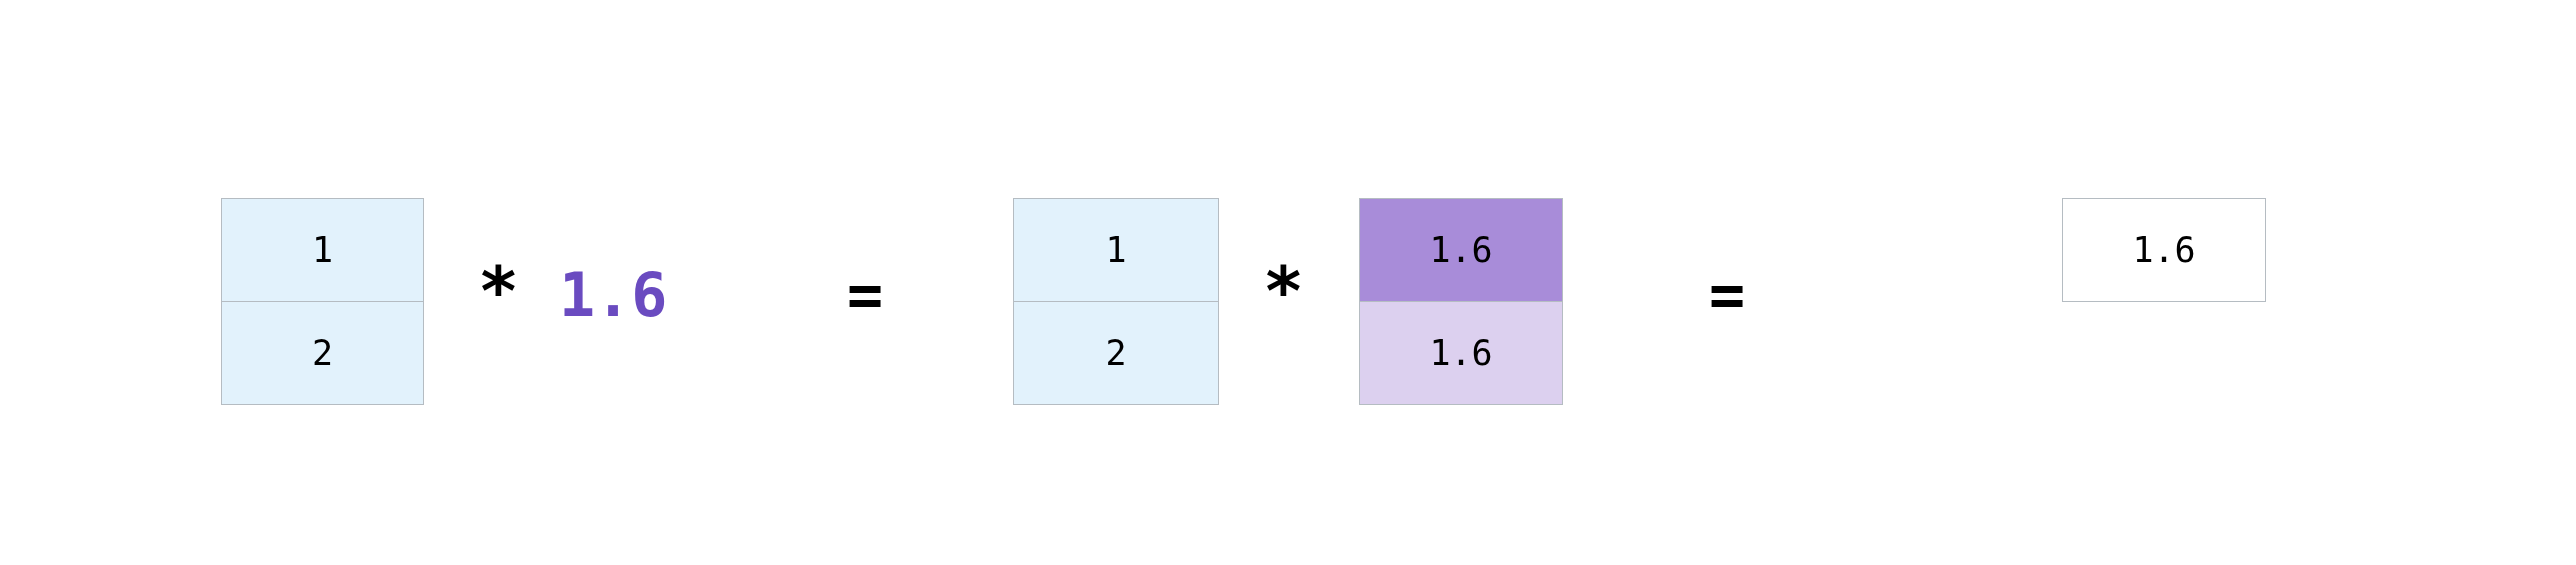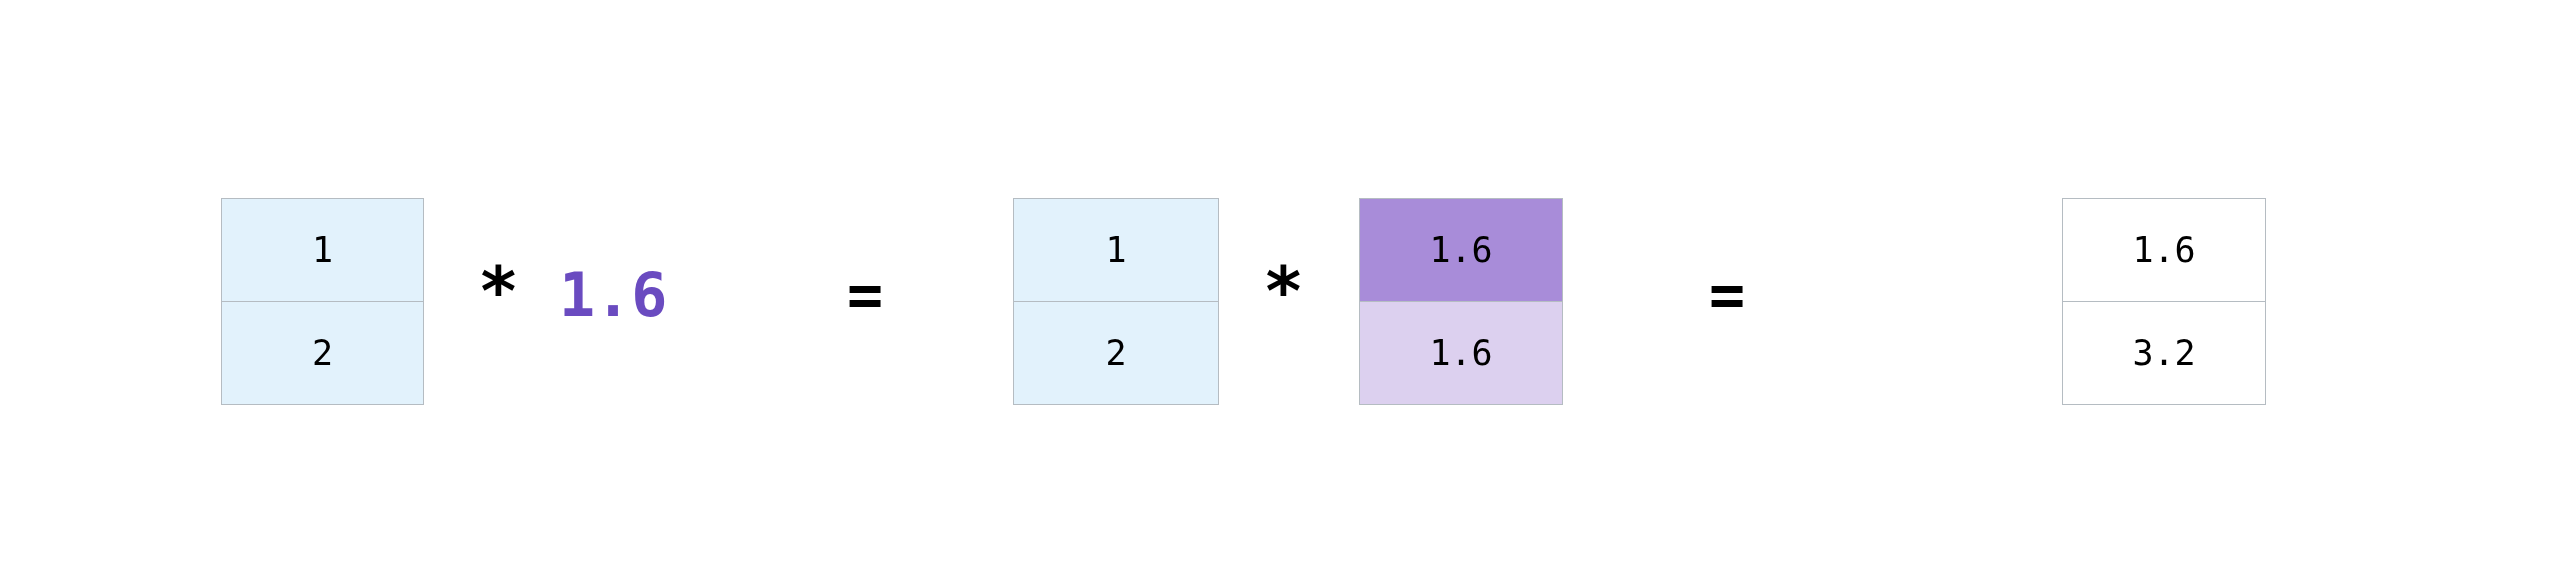--- a/index.html
+++ b/index.html
@@ -121,17 +121,16 @@
 
   <div class="matrix" id="matrix-broadcast">
     <div class="cell fill-purple">1.6</div>
     <div class="cell fill-lavender">1.6</div>
   </div>
 
   <div class="op op-eq" id="equals-2">=</div>
 
   <div class="matrix" id="matrix-result">
     <div class="cell fill-white">1.6</div>
-    <div class="cell fill-white">3.2</div>
   </div>
 
 </div>
 
 
 </body></html>

